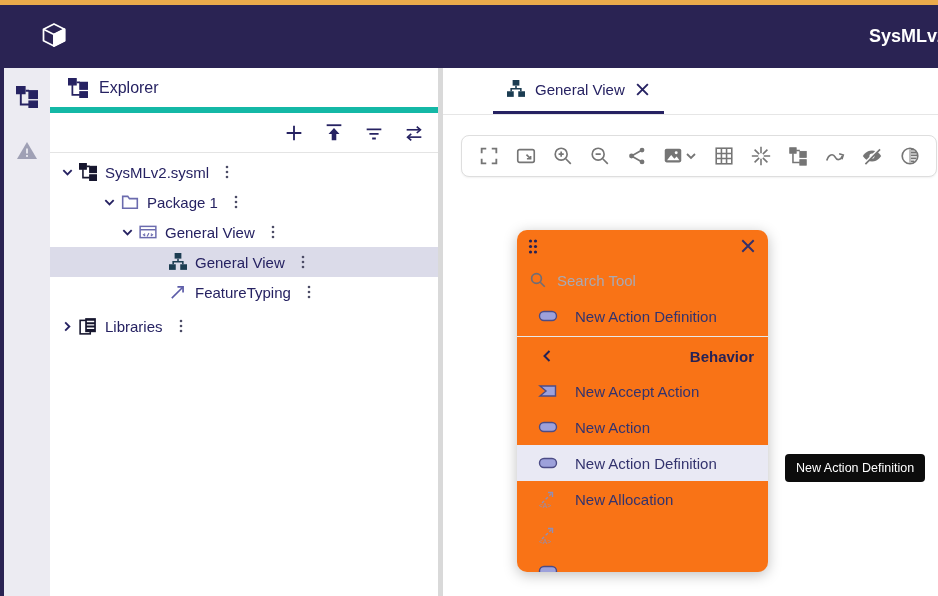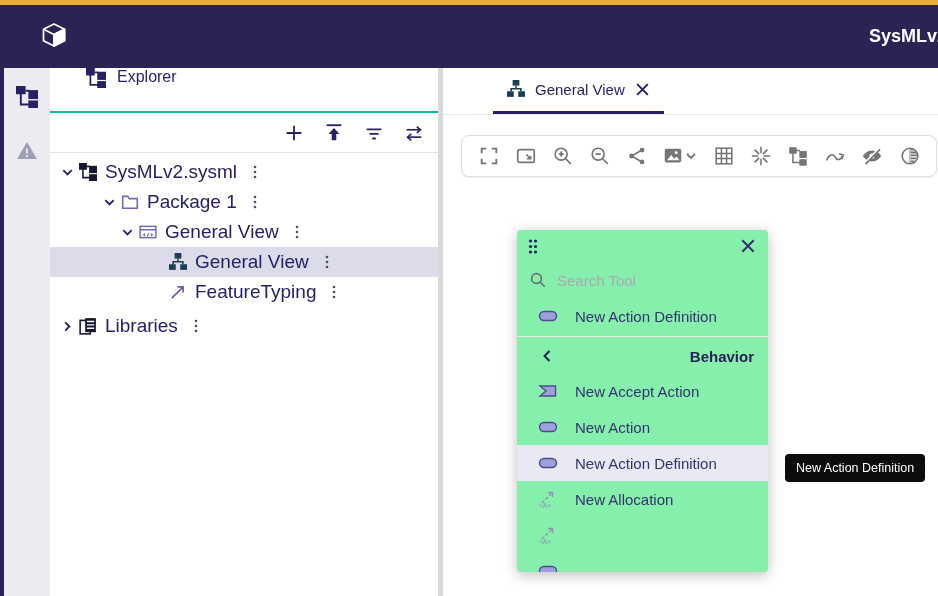--- a/index.html
+++ b/index.html
@@ -12,28 +12,28 @@
     display:flex; align-items:center; color:#fff; font-weight:bold; font-size:18px; white-space:nowrap; }
   .content { display:flex; height:528px; }
 
   
   .rail { width:50px; background:#ECEBF2; border-left:4px solid #2A2353; flex:none;
     display:flex; flex-direction:column; align-items:center; padding-top:12px; gap:20px; }
   .rail-btn { width:34px; height:34px; display:flex; align-items:center; justify-content:center; cursor:pointer; }
 
   
   .explorer { width:388px; flex:none; background:#fff; display:flex; flex-direction:column; }
-  .explorer-header { height:45px; display:flex; gap:11px; padding-left:36px;
-    border-bottom:2px solid #14b8a6; }
+  .explorer-header { height:45px; display:flex; align-items:center; gap:11px; padding-left:18px;
+    border-bottom:6px solid #14b8a6; }
   .explorer-title { color:#262262; font-size:16px; }
   .explorer-toolbar { height:40px; display:flex; align-items:center; justify-content:flex-end;
     gap:8px; padding-right:8px; border-bottom:1px solid #E4E4E4; }
   .tbtn { width:32px; height:32px; display:flex; align-items:center; justify-content:center; cursor:pointer; }
   .tree { padding-top:4px; }
-  .tree-row { height:30px; display:flex; align-items:center; font-size:19px; color:#262262; cursor:pointer; }
+  .tree-row { height:30px; display:flex; align-items:center; font-size:15px; color:#262262; cursor:pointer; }
   .tree-row .spacer { width:22px; flex:none; }
   .tree-row .twisty { width:22px; flex:none; display:flex; align-items:center; justify-content:center; }
   .tree-row .ticon { width:20px; flex:none; display:flex; align-items:center; justify-content:center; margin-right:7px; }
   .tree-row .kebab { margin-left:16px; display:flex; align-items:center; }
   .tree-row.selected { background:#DBDBE9; }
   .d1 { padding-left:48px; } .d2 { padding-left:66px; } .d3 { padding-left:96px; } .d0 { padding-left:6px; }
 
   .resizer { width:5px; background:#D9D9D9; flex:none; cursor:col-resize; }
 
   
@@ -44,22 +44,22 @@
   .tab-label { color:#262262; font-size:15px; }
   .tab-close { display:flex; align-items:center; cursor:pointer; }
 
   .diagram-toolbar { position:absolute; left:18px; top:67px; height:42px; width:476px;
     background:#fff; border:1px solid #DEDEDE; border-radius:8px; box-shadow:0 1px 2px rgba(0,0,0,.06);
     display:flex; align-items:center; padding:0 8px; }
   .dbtn { width:38px; height:36px; display:flex; align-items:center; justify-content:center; cursor:pointer; }
   .dbtn.wide { width:52px; }
 
   
-  .palette { position:absolute; left:74px; top:162px; width:251px; height:342px; background:#86efac;
-    border-radius:4px; box-shadow:0 3px 14px rgba(0,0,0,.25); overflow:hidden; }
+  .palette { position:absolute; left:74px; top:162px; width:251px; height:342px; background:#f97316;
+    border-radius:10px; box-shadow:0 3px 14px rgba(0,0,0,.25); overflow:hidden; }
   .palette-header { height:32px; display:flex; align-items:center; justify-content:space-between;
     padding:0 12px 0 10px; }
   .drag-handle { cursor:grab; display:flex; }
   .palette-close { cursor:pointer; display:flex; }
   .palette-search { height:36px; display:flex; align-items:center; gap:10px; padding:0 12px; }
   .palette-search input { flex:1; border:none; outline:none; font-size:15px; color:#33336E;
     font-family:"Liberation Sans", sans-serif; background:transparent; }
   .palette-search input::placeholder { color:#A9A9B4; }
   .p-row { height:36px; display:flex; align-items:center; gap:16px; padding:0 14px 0 20px;
     font-size:15px; color:#33336E; cursor:pointer; white-space:nowrap; }

